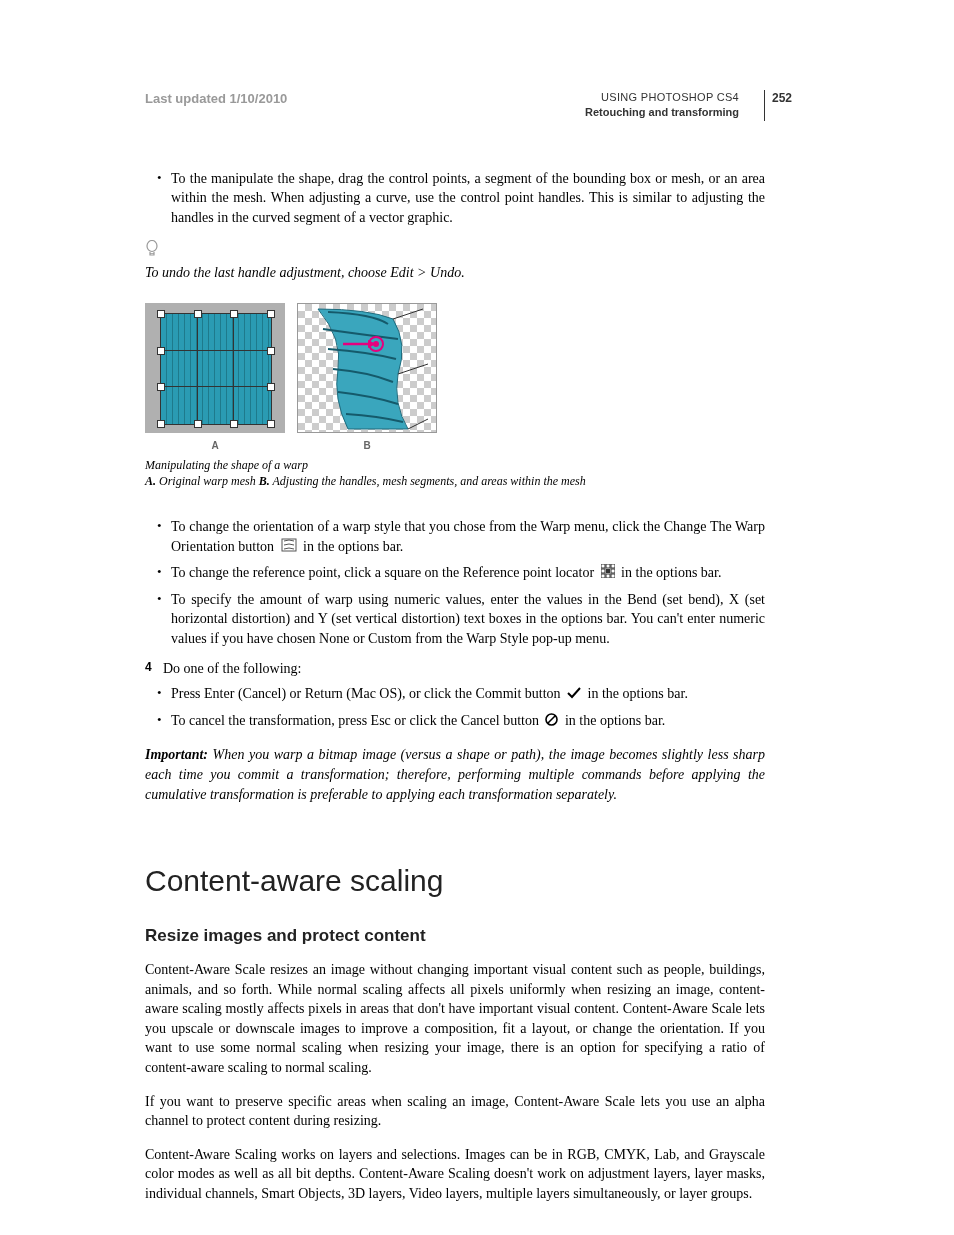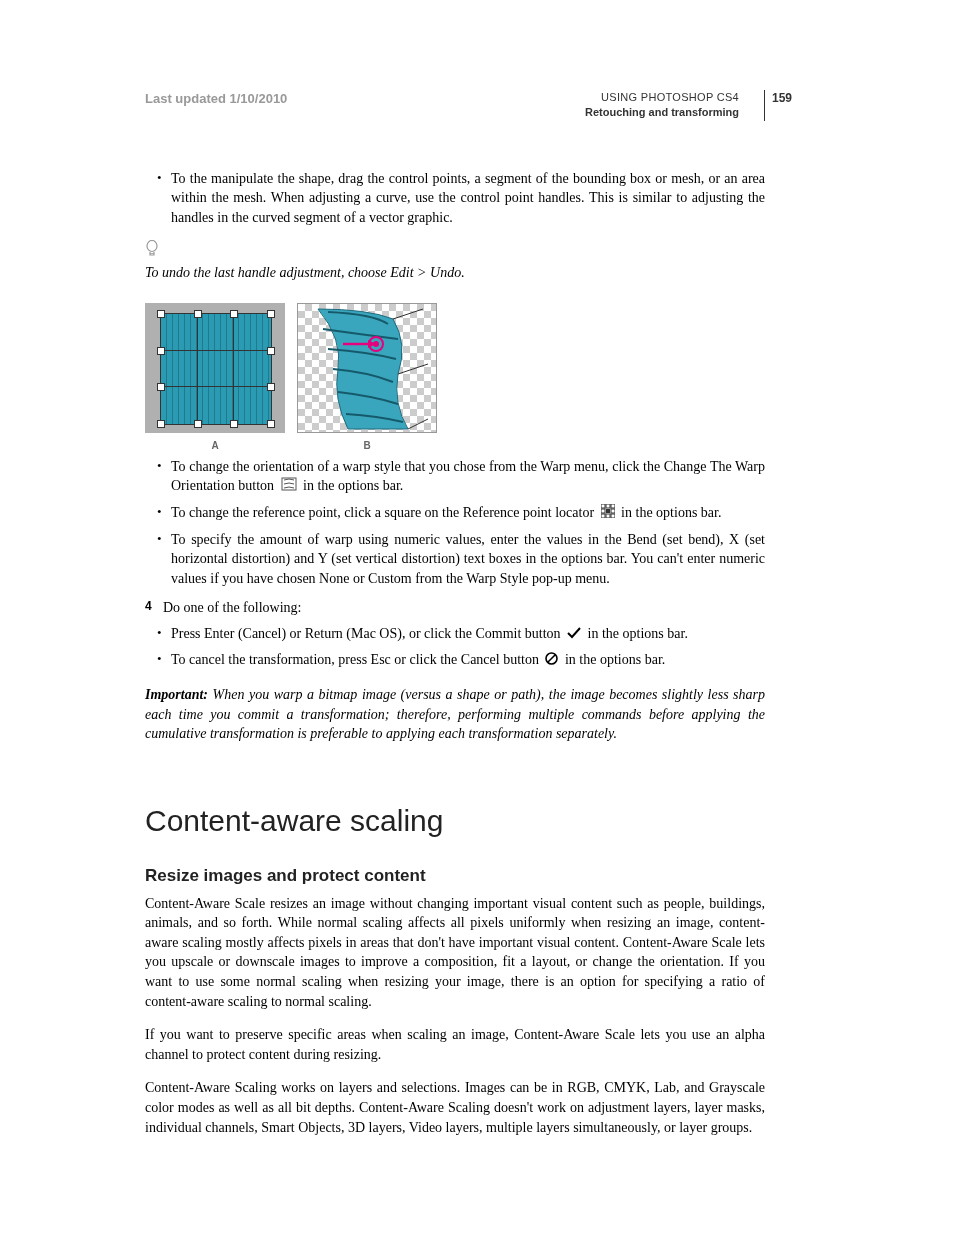--- a/index.html
+++ b/index.html
@@ -122,21 +122,21 @@
     font-family: "Myriad Pro", Arial, sans-serif;
     font-weight: normal;
     font-size: 30px;
     margin: 56px 0 22px 0;
     color: #222;
   }
   h2.subsection {
     font-family: "Myriad Pro", Arial, sans-serif;
     font-weight: bold;
     font-size: 17px;
-    margin: 0 0 6px 0;
+    margin: 0 0 12px 0;
     color: #222;
   }
   p.body {
     margin: 0 0 14px 0;
     text-align: justify;
   }
   .inline-icon {
     display: inline-block;
     vertical-align: middle;
     margin: 0 3px;
@@ -172,21 +172,21 @@
 </head>
 <body>
 
 <div class="page">
 
   <div class="header">
     <div class="last-updated">Last updated 1/10/2010</div>
     <div class="header-right">
       <div class="doc-title">USING PHOTOSHOP CS4</div>
       <div class="chapter-title">Retouching and transforming</div>
-      <div class="page-num">159</div>
+      <div class="page-num">252</div>
     </div>
   </div>
 
   <div class="content">
 
     <div class="bullet-item">
       <div class="marker">•</div>
       <div class="text">To the manipulate the shape, drag the control points, a segment of the bounding box or mesh, or an area within the mesh. When adjusting a curve, use the control point handles. This is similar to adjusting the handles in the curved segment of a vector graphic.</div>
     </div>
 
@@ -236,20 +236,26 @@
             <circle cx="78" cy="40" r="7" fill="none" stroke="#e6007e" stroke-width="2"></circle>
             <circle cx="78" cy="40" r="3" fill="#e6007e"></circle>
             <line x1="45" y1="40" x2="70" y2="40" stroke="#e6007e" stroke-width="2.5"></line>
             <polygon points="70,36 78,40 70,44" fill="#e6007e"></polygon>
           </svg>
         </div>
         <div class="fig-label">B</div>
       </div>
     </div>
 
+    <div class="fig-caption">
+      <div>Manipulating the shape of a warp</div>
+      <div>
+        <span class="key">A.</span><span> Original warp mesh  </span><span class="key">B.</span><span> Adjusting the handles, mesh segments, and areas within the mesh</span>
+      </div>
+    </div>
 
     <div class="bullet-item">
       <div class="marker">•</div>
       <div class="text">
         <span>To change the orientation of a warp style that you chose from the Warp menu, click the Change The Warp Orientation button </span><span class="inline-icon"><svg width="16" height="14" viewBox="0 0 16 14">
               <rect x="1" y="1" width="14" height="12" fill="none" stroke="#555" stroke-width="1"></rect>
               <path d="M3 3 Q8 1 13 3 M3 7 Q8 5 13 7 M3 11 Q8 9 13 11" fill="none" stroke="#555" stroke-width="1"></path>
             </svg></span><span> in the options bar.</span>
       </div>
     </div>

